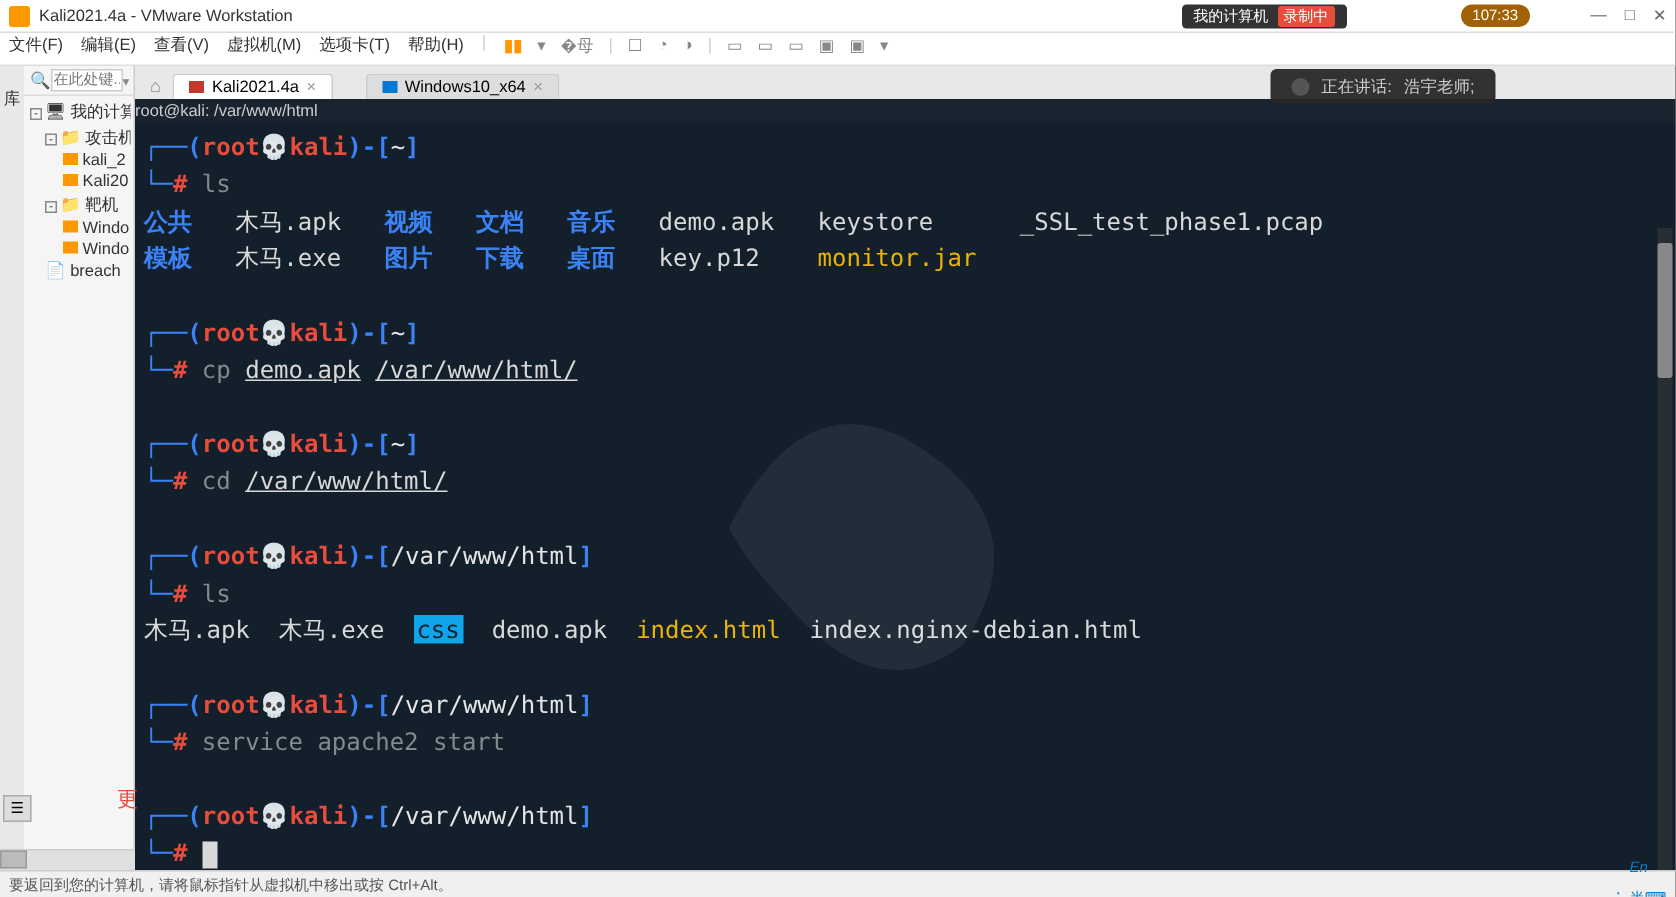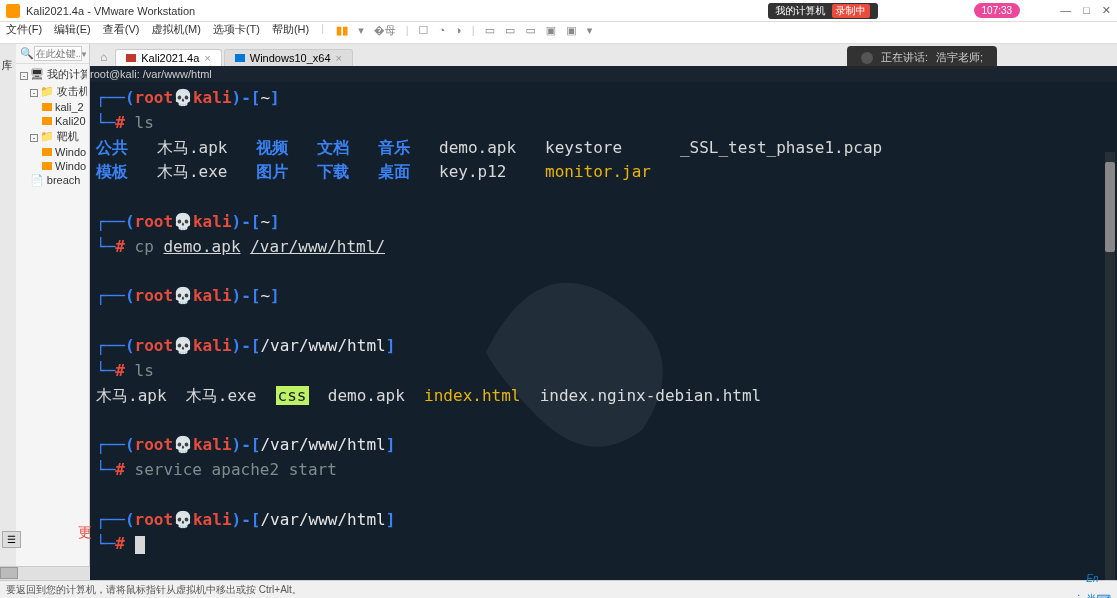--- a/index.html
+++ b/index.html
@@ -2,21 +2,21 @@
 <html><head>
 <meta charset="utf-8">
 <style>
 * { margin: 0; padding: 0; box-sizing: border-box; }
 body { font-family: "Microsoft YaHei", Arial, sans-serif; font-size: 12px; background: #f0f0f0; width: 1117px; height: 598px; overflow: hidden; position: relative; }
 .titlebar { height: 22px; background: #fff; display: flex; align-items: center; padding: 0 6px; border-bottom: 1px solid #ddd; }
 .titlebar .icon-vm { width: 14px; height: 14px; background: #ff9800; border-radius: 2px; margin-right: 6px; }
 .titlebar-title { flex: 1; font-size: 11px; color: #333; }
 .titlebar .meeting { background: #333; color: #fff; padding: 1px 8px; font-size: 10px; border-radius: 3px; display: flex; gap: 6px; }
 .titlebar .meeting .rec { background: #e74c3c; padding: 0 4px; border-radius: 2px; }
-.titlebar .clock { background: #ec4899; color: #fff; padding: 2px 8px; border-radius: 10px; font-size: 10px; margin: 0 40px 0 96px; }
+.titlebar .clock { background: #a16207; color: #fff; padding: 2px 8px; border-radius: 10px; font-size: 10px; margin: 0 40px 0 76px; }
 .window-controls { display: flex; gap: 12px; color: #666; font-size: 11px; margin-left: auto; }
 .window-controls span { cursor: pointer; }
 .menubar { height: 22px; background: #fff; display: flex; align-items: flex-start; padding: 0 6px; border-bottom: 1px solid #ddd; gap: 12px; font-size: 11px; color: #333; }
 .menubar .sep { color: #ccc; }
 .toolbar-icons { display: flex; gap: 10px; align-items: center; }
 .pause { color: #ff9800; font-weight: bold; }
 .content-area { display: flex; height: 536px; }
 .sidebar { width: 90px; background: #f5f5f5; border-right: 1px solid #ccc; font-size: 11px; color: #333; }
 .sidebar .lib { writing-mode: vertical-rl; padding: 6px 2px; background: #e8e8e8; border-bottom: 1px solid #ccc; float: left; height: 100%; width: 16px; }
 .sidebar-inner { margin-left: 16px; }
@@ -26,35 +26,35 @@
 .tree .node { padding: 1px 0 1px 2px; white-space: nowrap; overflow: hidden; }
 .tree .node.l1 { padding-left: 2px; }
 .tree .node.l2 { padding-left: 12px; }
 .tree .node.l3 { padding-left: 24px; }
 .tree .box { display: inline-block; width: 8px; height: 8px; border: 1px solid #888; text-align: center; line-height: 6px; font-size: 8px; margin-right: 2px; }
 .tree .vmico { display: inline-block; width: 10px; height: 8px; background: #ff9800; margin-right: 3px; }
 .main { flex: 1; background: #2b2b2b; display: flex; flex-direction: column; }
 .tabs { height: 22px; background: #e8e8e8; display: flex; align-items: flex-end; padding: 0 4px; gap: 2px; }
 .tab { background: #fff; border: 1px solid #ccc; border-bottom: none; padding: 2px 10px; font-size: 11px; display: flex; align-items: center; gap: 5px; border-radius: 3px 3px 0 0; }
 .tab.active { background: #fff; }
-.tab.inactive { background: #ddd; }
+.tab.inactive { background: #ddd; margin-left: 20px; }
 .tab .vmico { width: 10px; height: 8px; background: #c0392b; display: inline-block; }
 .tab .close { color: #999; cursor: pointer; }
 .speaker { position: absolute; right: 120px; top: 46px; background: rgba(40,40,40,0.95); color: #ccc; padding: 4px 14px; border-radius: 4px; font-size: 11px; display: flex; align-items: center; gap: 8px; z-index: 10; }
 .speaker .mic { width: 12px; height: 12px; background: #555; border-radius: 50%; }
 .terminal-title { background: #1a2430; color: #ccc; font-size: 11px; padding: 2px 0; }
 .terminal { flex: 1; background: #13202c; padding: 4px 6px; font-family: "DejaVu Sans Mono", monospace; font-size: 16px; line-height: 1.55; color: #d8d8d8; overflow: hidden; position: relative; }
 .terminal .line { white-space: pre; }
 .c-blue { color: #3b82f6; font-weight: bold; }
 .c-red { color: #e74c3c; font-weight: bold; }
 .c-white { color: #e5e5e5; }
 .c-cyan { color: #eab308; font-weight: normal; }
 .c-grey { color: #7f8c8d; }
 .c-link { color: #d8d8d8; text-decoration: underline; }
-.c-sel { background: #bef264; color: #13202c; padding: 0 2px; }
+.c-sel { background: #0ea5e9; color: #13202c; padding: 0 2px; }
 .skull { color: #fff; }
 .cursor { background: #d8d8d8; display: inline-block; width: 10px; height: 18px; vertical-align: middle; }
 .bg-dragon { position: absolute; top: 140px; left: 300px; width: 400px; height: 260px; opacity: 0.06; pointer-events: none; }
 .statusbar { height: 18px; background: #f0f0f0; border-top: 1px solid #ccc; font-size: 10px; color: #555; display: flex; align-items: center; padding: 0 6px; }
 .statusbar .right { margin-left: auto; display: flex; gap: 8px; align-items: center; color: #0a7cc4; flex-direction: column; }
 .hscroll { height: 14px; background: #e0e0e0; border-top: 1px solid #ccc; position: relative; }
 .hscroll .thumb { position: absolute; left: 0; width: 18px; height: 12px; background: #bbb; border: 1px solid #999; }
 .collapse-btn { position: absolute; left: 2px; bottom: 50px; background: #ddd; border: 1px solid #aaa; padding: 2px 4px; font-size: 10px; }
 .red-char { position: absolute; left: 78px; bottom: 56px; color: #e74c3c; font-size: 14px; }
 .term-scrollbar { position: absolute; right: 2px; top: 70px; width: 10px; height: 500px; background: rgba(60,60,60,0.5); }
@@ -155,20 +155,21 @@
 
 <div class="line"><span class="c-blue">┌──(</span><span class="c-red">root</span><span class="skull">💀</span><span class="c-red">kali</span><span class="c-blue">)-[</span><span class="c-white">~</span><span class="c-blue">]</span></div>
 <div class="line"><span class="c-blue">└─</span><span class="c-red">#</span> <span class="c-grey">ls</span></div>
 <div class="line"><span class="c-blue">公共</span>   <span>木马.apk</span>   <span class="c-blue">视频</span>   <span class="c-blue">文档</span>   <span class="c-blue">音乐</span>   <span>demo.apk</span>   <span>keystore</span>      <span>_SSL_test_phase1.pcap</span></div>
 <div class="line"><span class="c-blue">模板</span>   <span>木马.exe</span>   <span class="c-blue">图片</span>   <span class="c-blue">下载</span>   <span class="c-blue">桌面</span>   <span>key.p12</span>    <span class="c-cyan">monitor.jar</span></div>
 <div class="line"> </div>
 <div class="line"><span class="c-blue">┌──(</span><span class="c-red">root</span><span class="skull">💀</span><span class="c-red">kali</span><span class="c-blue">)-[</span><span class="c-white">~</span><span class="c-blue">]</span></div>
 <div class="line"><span class="c-blue">└─</span><span class="c-red">#</span> <span class="c-grey">cp</span> <span class="c-link">demo.apk</span> <span class="c-link">/var/www/html/</span></div>
 <div class="line"> </div>
 <div class="line"><span class="c-blue">┌──(</span><span class="c-red">root</span><span class="skull">💀</span><span class="c-red">kali</span><span class="c-blue">)-[</span><span class="c-white">~</span><span class="c-blue">]</span></div>
+<div class="line"><span class="c-blue">└─</span><span class="c-red">#</span> <span class="c-grey">cd</span> <span class="c-link">/var/www/html/</span></div>
 <div class="line"> </div>
 <div class="line"><span class="c-blue">┌──(</span><span class="c-red">root</span><span class="skull">💀</span><span class="c-red">kali</span><span class="c-blue">)-[</span><span class="c-white">/var/www/html</span><span class="c-blue">]</span></div>
 <div class="line"><span class="c-blue">└─</span><span class="c-red">#</span> <span class="c-grey">ls</span></div>
 <div class="line"><span>木马.apk</span>  <span>木马.exe</span>  <span class="c-sel">css</span>  <span>demo.apk</span>  <span class="c-cyan">index.html</span>  <span>index.nginx-debian.html</span></div>
 <div class="line"> </div>
 <div class="line"><span class="c-blue">┌──(</span><span class="c-red">root</span><span class="skull">💀</span><span class="c-red">kali</span><span class="c-blue">)-[</span><span class="c-white">/var/www/html</span><span class="c-blue">]</span></div>
 <div class="line"><span class="c-blue">└─</span><span class="c-red">#</span> <span class="c-grey">service apache2 start</span></div>
 <div class="line"> </div>
 <div class="line"><span class="c-blue">┌──(</span><span class="c-red">root</span><span class="skull">💀</span><span class="c-red">kali</span><span class="c-blue">)-[</span><span class="c-white">/var/www/html</span><span class="c-blue">]</span></div>
 <div class="line"><span class="c-blue">└─</span><span class="c-red">#</span> <span class="cursor"></span></div>

